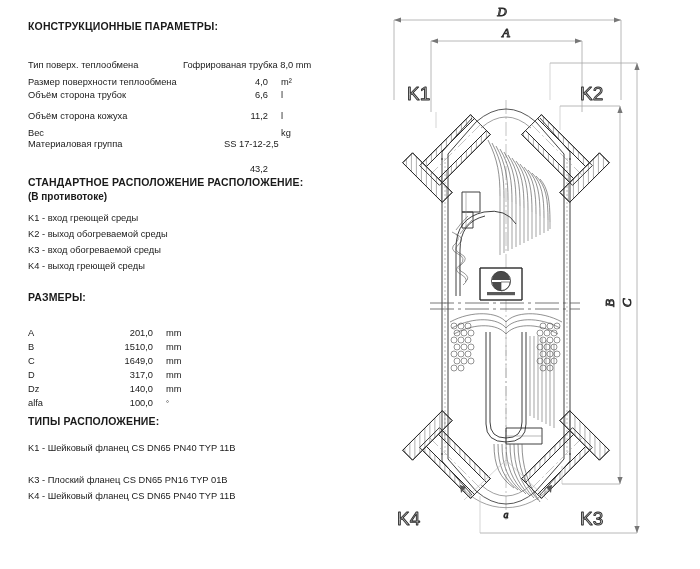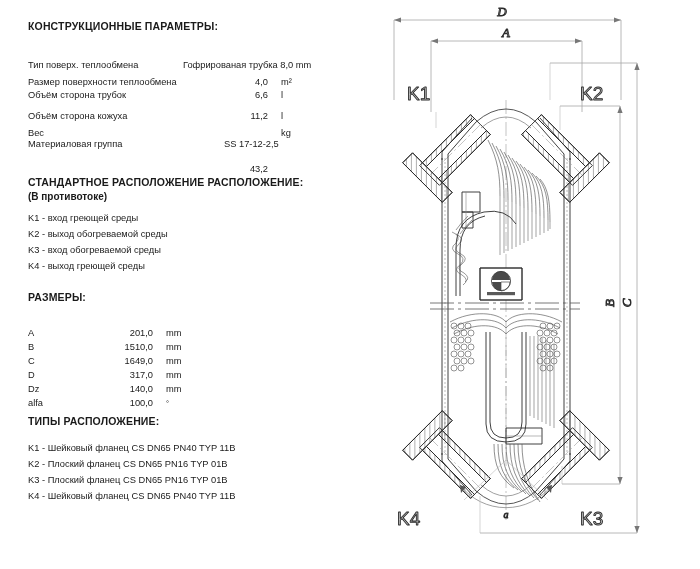--- a/index.html
+++ b/index.html
@@ -182,21 +182,20 @@
   </div>
   <div class="dim-row" style="top:398px;">
     <span class="dlbl">alfa</span>
     <span class="dval">100,0</span>
     <span class="dunit" style="font-size:7.5px; top:1px;">°</span>
   </div>
 
   <div class="section-heading" style="left:28px; top:415px;">ТИПЫ РАСПОЛОЖЕНИЕ:</div>
 
   <div class="list-line" style="top:443px;">K1 - Шейковый фланец  CS  DN65 PN40 TYP 11B</div>
-  <div class="list-line" style="top:459px;">K2 - Плоский фланец  CS  DN65 PN16 TYP 01B</div>
   <div class="list-line" style="top:475px;">K3 - Плоский фланец  CS  DN65 PN16 TYP 01B</div>
   <div class="list-line" style="top:491px;">K4 - Шейковый фланец  CS  DN65 PN40 TYP 11B</div>
 
 </div>
 
 <div id="drawing-panel">
 <svg id="drawing-svg" width="320" height="569" viewBox="0 0 320 569" xmlns="http://www.w3.org/2000/svg">
   <defs>
     <pattern id="hatch45" patternUnits="userSpaceOnUse" width="5" height="5" patternTransform="rotate(45)">
       <line x1="0" y1="0" x2="0" y2="5" stroke="#3a3a3a" stroke-width="0.8"></line>

